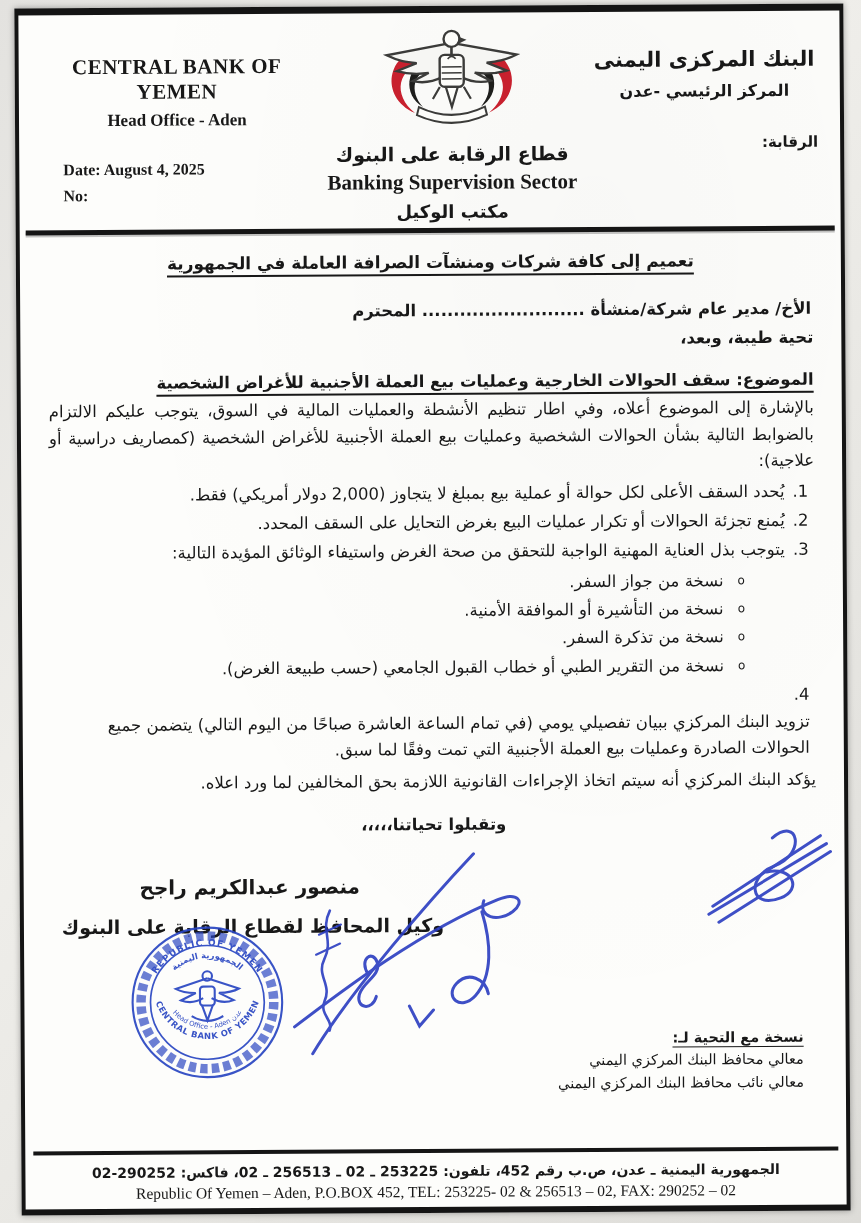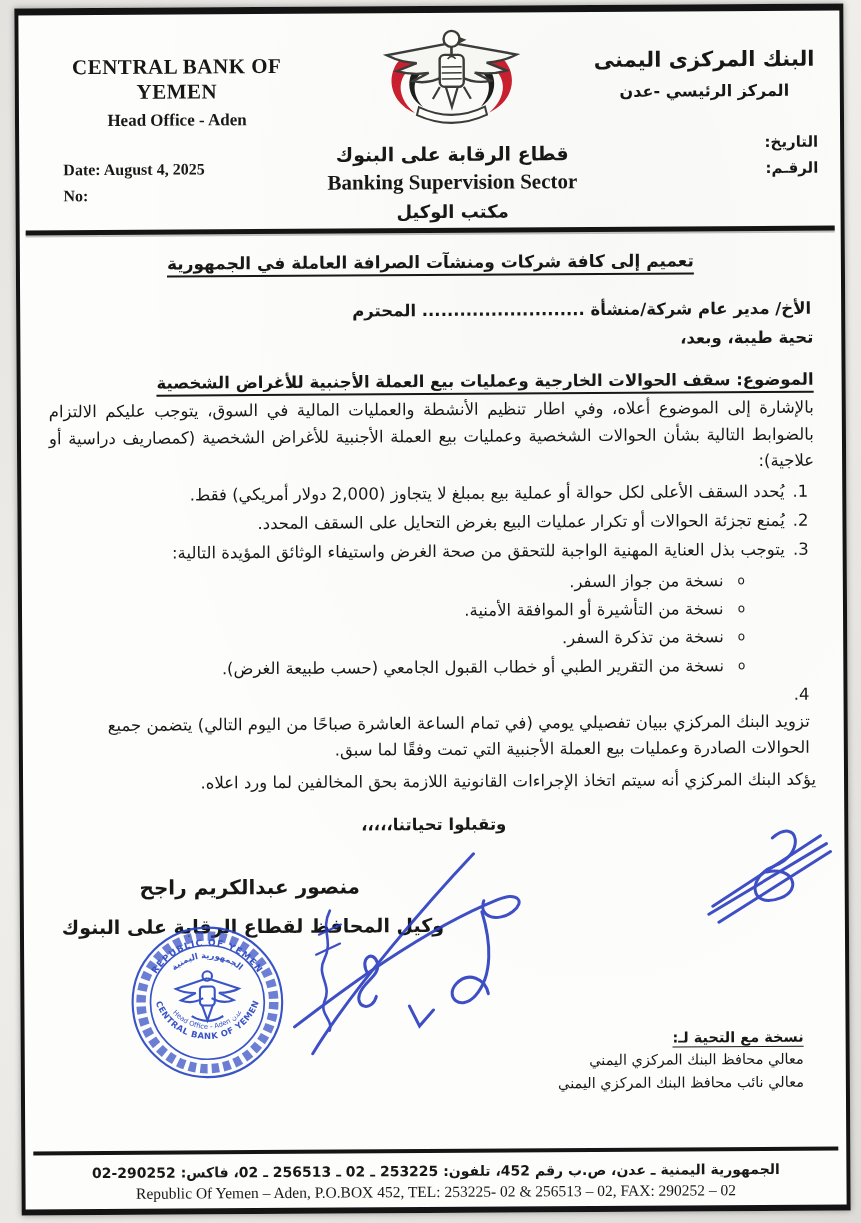--- a/index.html
+++ b/index.html
@@ -106,22 +106,21 @@
       </svg>
       <div class="sector-ar">قطاع الرقابة على البنوك</div>
       <div class="sector-en">Banking Supervision Sector</div>
       <div class="office-ar">مكتب الوكيل</div>
     </div>
 
     <div class="lh-right">
       <div class="bank-ar">البنك المركزى اليمنى</div>
       <div class="office-ar">المركز الرئيسي -عدن</div>
       <div class="dateno-ar">
-        <div>التاريخ:</div>
-        <div>الرقـم:</div>
+        <div>الرقابة:</div>
       </div>
     </div>
   </header>
 
   <div class="rule"></div>
 
   <main>
     <div class="circular-title">تعميم إلى كافة شركات ومنشآت الصرافة العاملة في الجمهورية</div>
     <div class="addressee">الأخ/ مدير عام شركة/منشأة .......................... المحترم</div>
     <div class="greeting">تحية طيبة، وبعد،</div>

